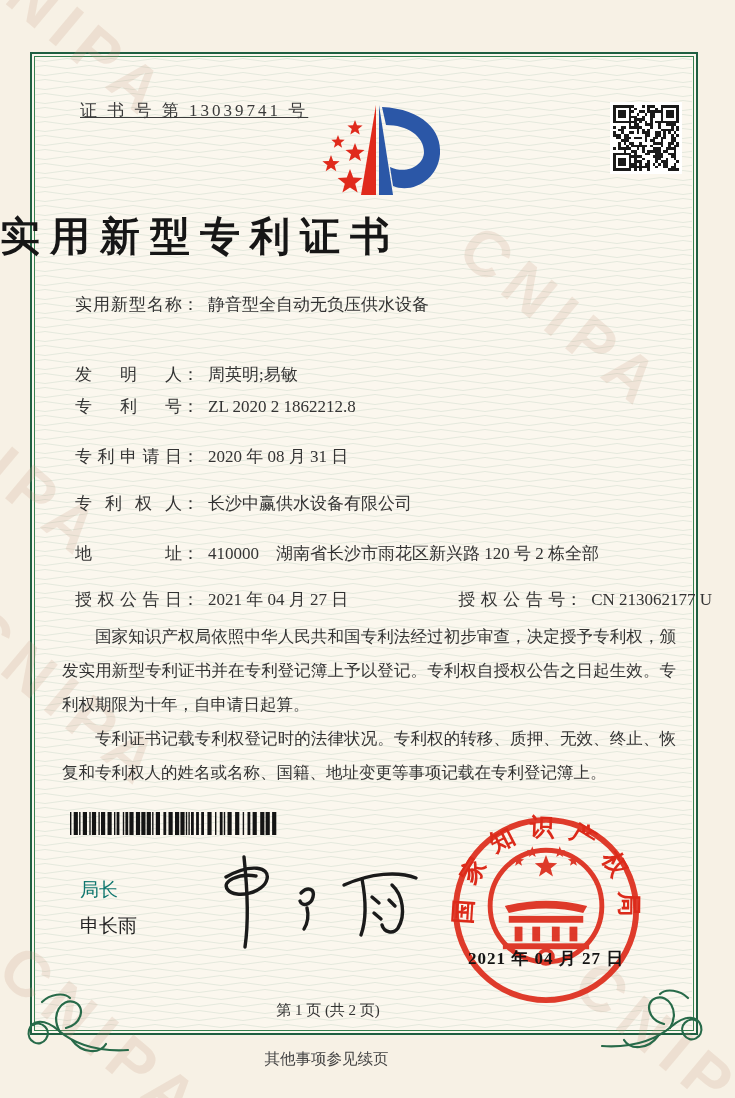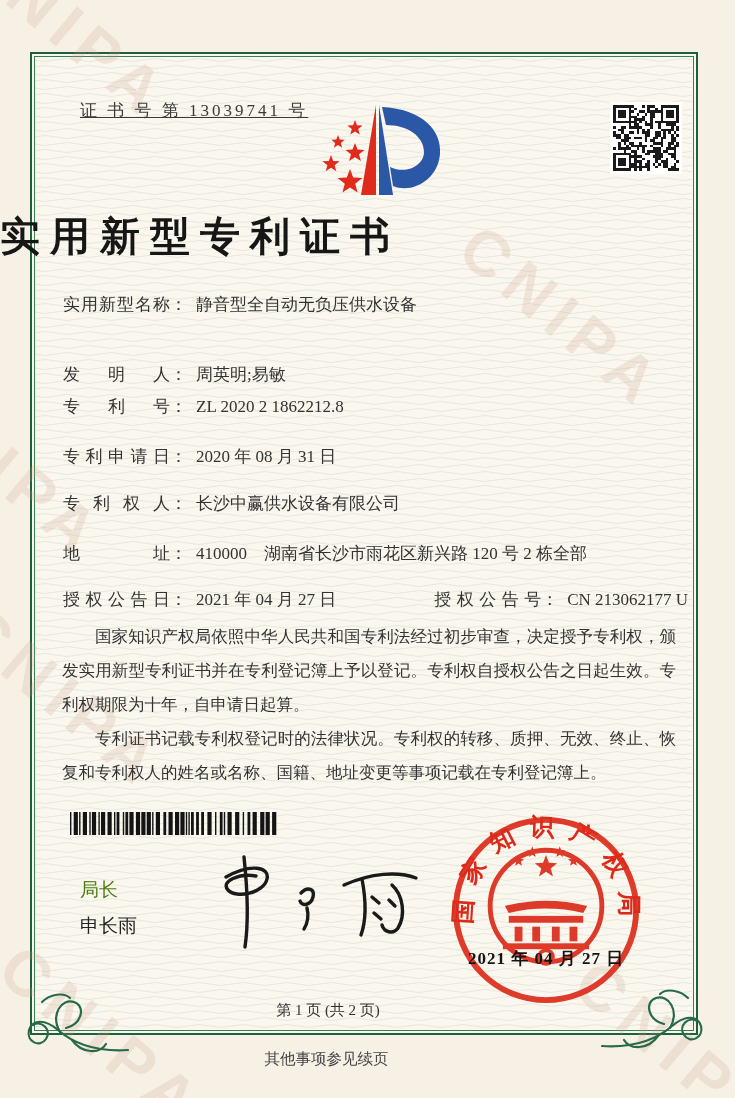--- a/index.html
+++ b/index.html
@@ -14,29 +14,29 @@
   
   .wm{position:absolute;font-family:"Liberation Sans",sans-serif;font-weight:bold;font-size:64px;
       letter-spacing:10px;color:#c89d85;opacity:.20;transform:rotate(40deg);white-space:nowrap;
       pointer-events:none;}
   .certno{position:absolute;left:80px;top:99px;font-size:17px;letter-spacing:3px;color:#3a3a3a;text-decoration:underline;}
   .logo{position:absolute;left:288px;top:100px;width:165px;height:108px;}
   .qr{position:absolute;left:610px;top:102px;width:72px;height:72px;background:#ffffff;padding:3px;box-sizing:border-box;}
   .title{position:absolute;left:0;top:201px;width:625px;text-align:left;font-size:40px;
          font-weight:bold;letter-spacing:10px;color:#161616;margin-top:8px;}
   .f-row{position:absolute;left:63px;font-size:17px;color:#333;white-space:nowrap;}
-  .f-label{display:inline-block;width:107px;text-align:justify;text-align-last:justify;}
+  .f-label{display:inline-block;width:107px;text-align:justify;text-align-last:justify;margin-left:12px;}
   .f-value{margin-left:9px;}
   .grant2{margin-left:98px;}
   .body-text{position:absolute;left:62px;top:620px;width:614px;font-size:16.5px;line-height:34px;
              text-align:justify;color:#333;}
   .body-text p{margin:0;text-indent:2em;}
   .barcode{position:absolute;left:70px;top:812px;width:215px;height:23px;}
   .director-title{position:absolute;left:80px;top:877px;font-size:19px;
-                  font-family:"Liberation Sans",sans-serif;color:#4d7c0f;}
+                  font-family:"Liberation Sans",sans-serif;color:#0f766e;}
   .director-name{position:absolute;left:80px;top:913px;font-size:19px;
                  font-family:Liberation Mono, monospace;color:#222;}
   .sig{position:absolute;left:196px;top:845px;}
   .seal{position:absolute;left:448px;top:812px;width:196px;height:196px;}
   .seal-date{position:absolute;left:446px;top:947px;width:200px;text-align:center;font-size:17px;
              color:#141414;letter-spacing:1px;font-weight:bold;}
   .pageinfo{position:absolute;left:30px;top:1001px;width:596px;text-align:center;font-size:15px;color:#333;}
   .contnote{position:absolute;left:0;top:1049px;width:653px;text-align:center;font-size:15.5px;color:#444;}
   .flourish{position:absolute;}
 </style>

